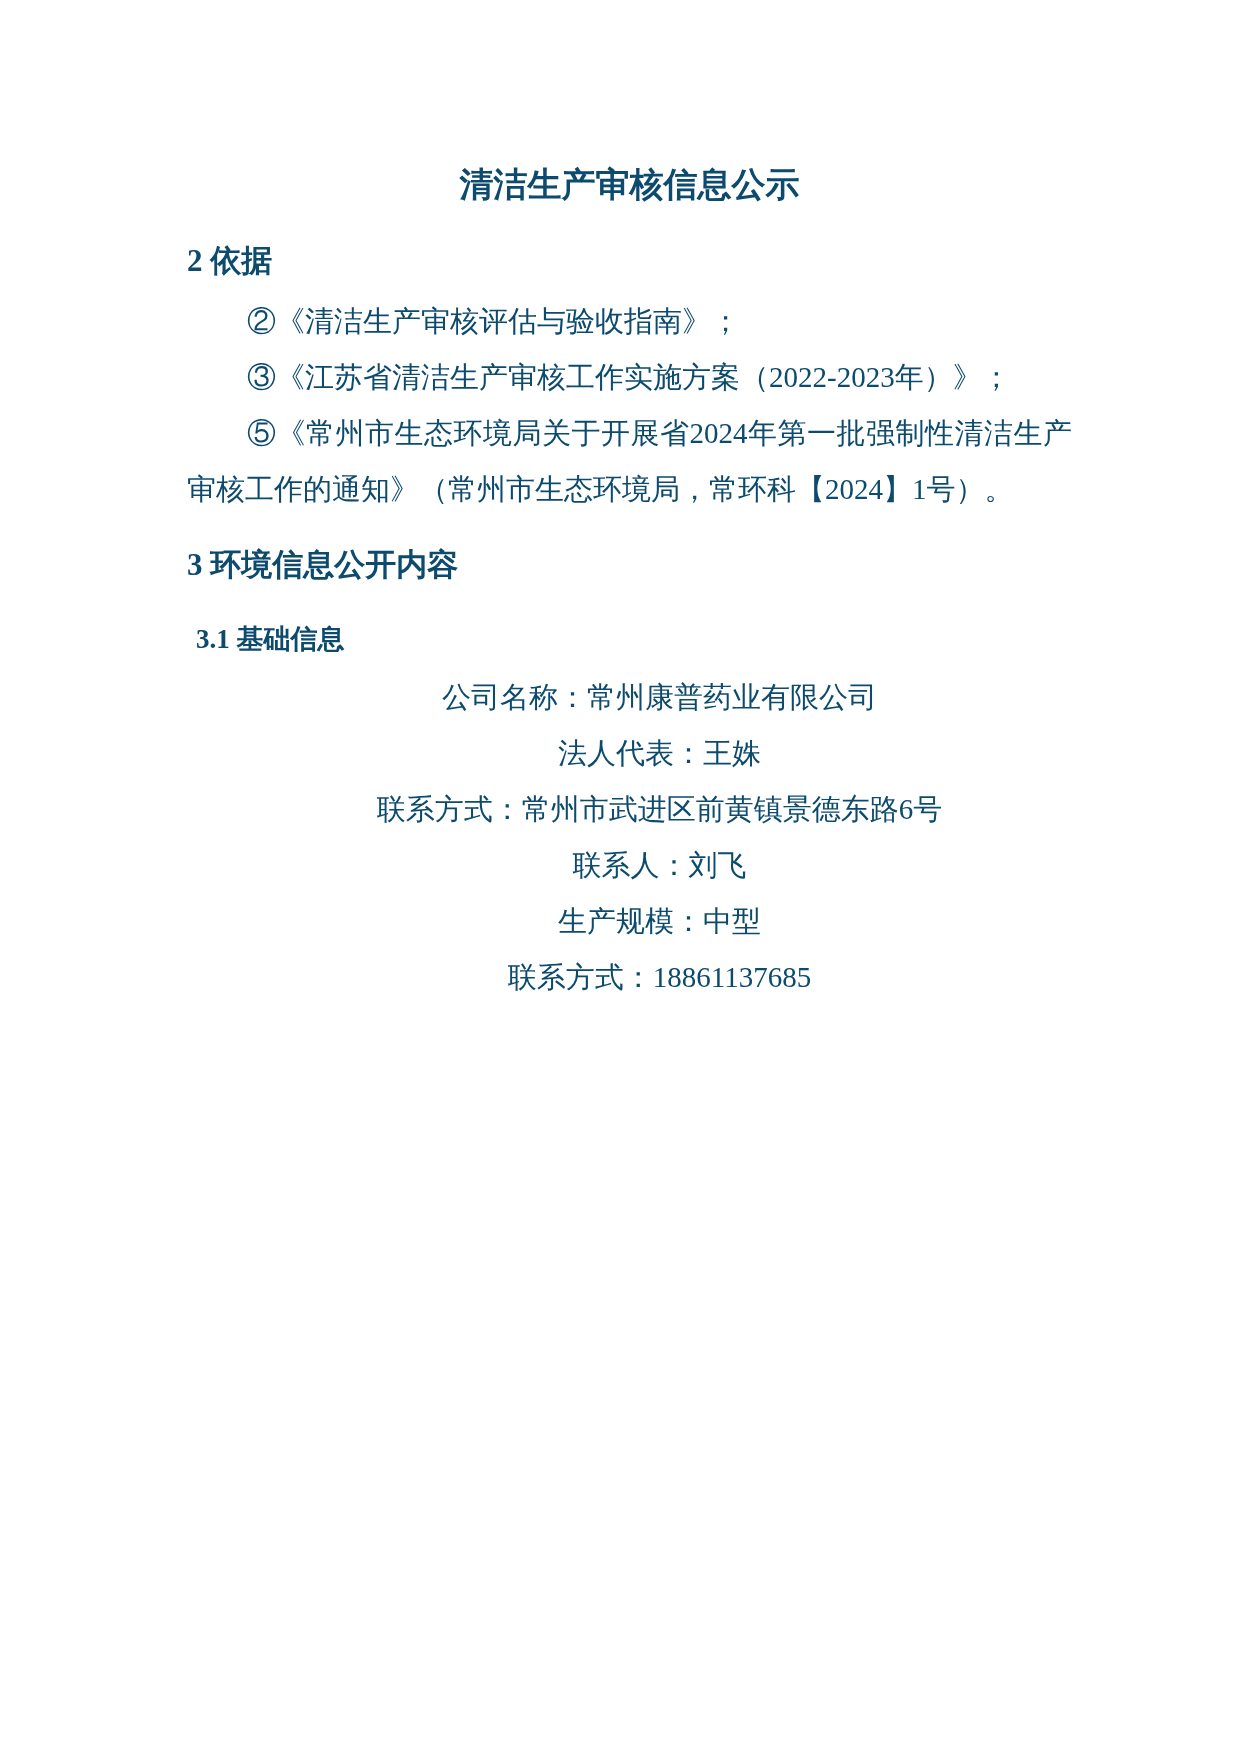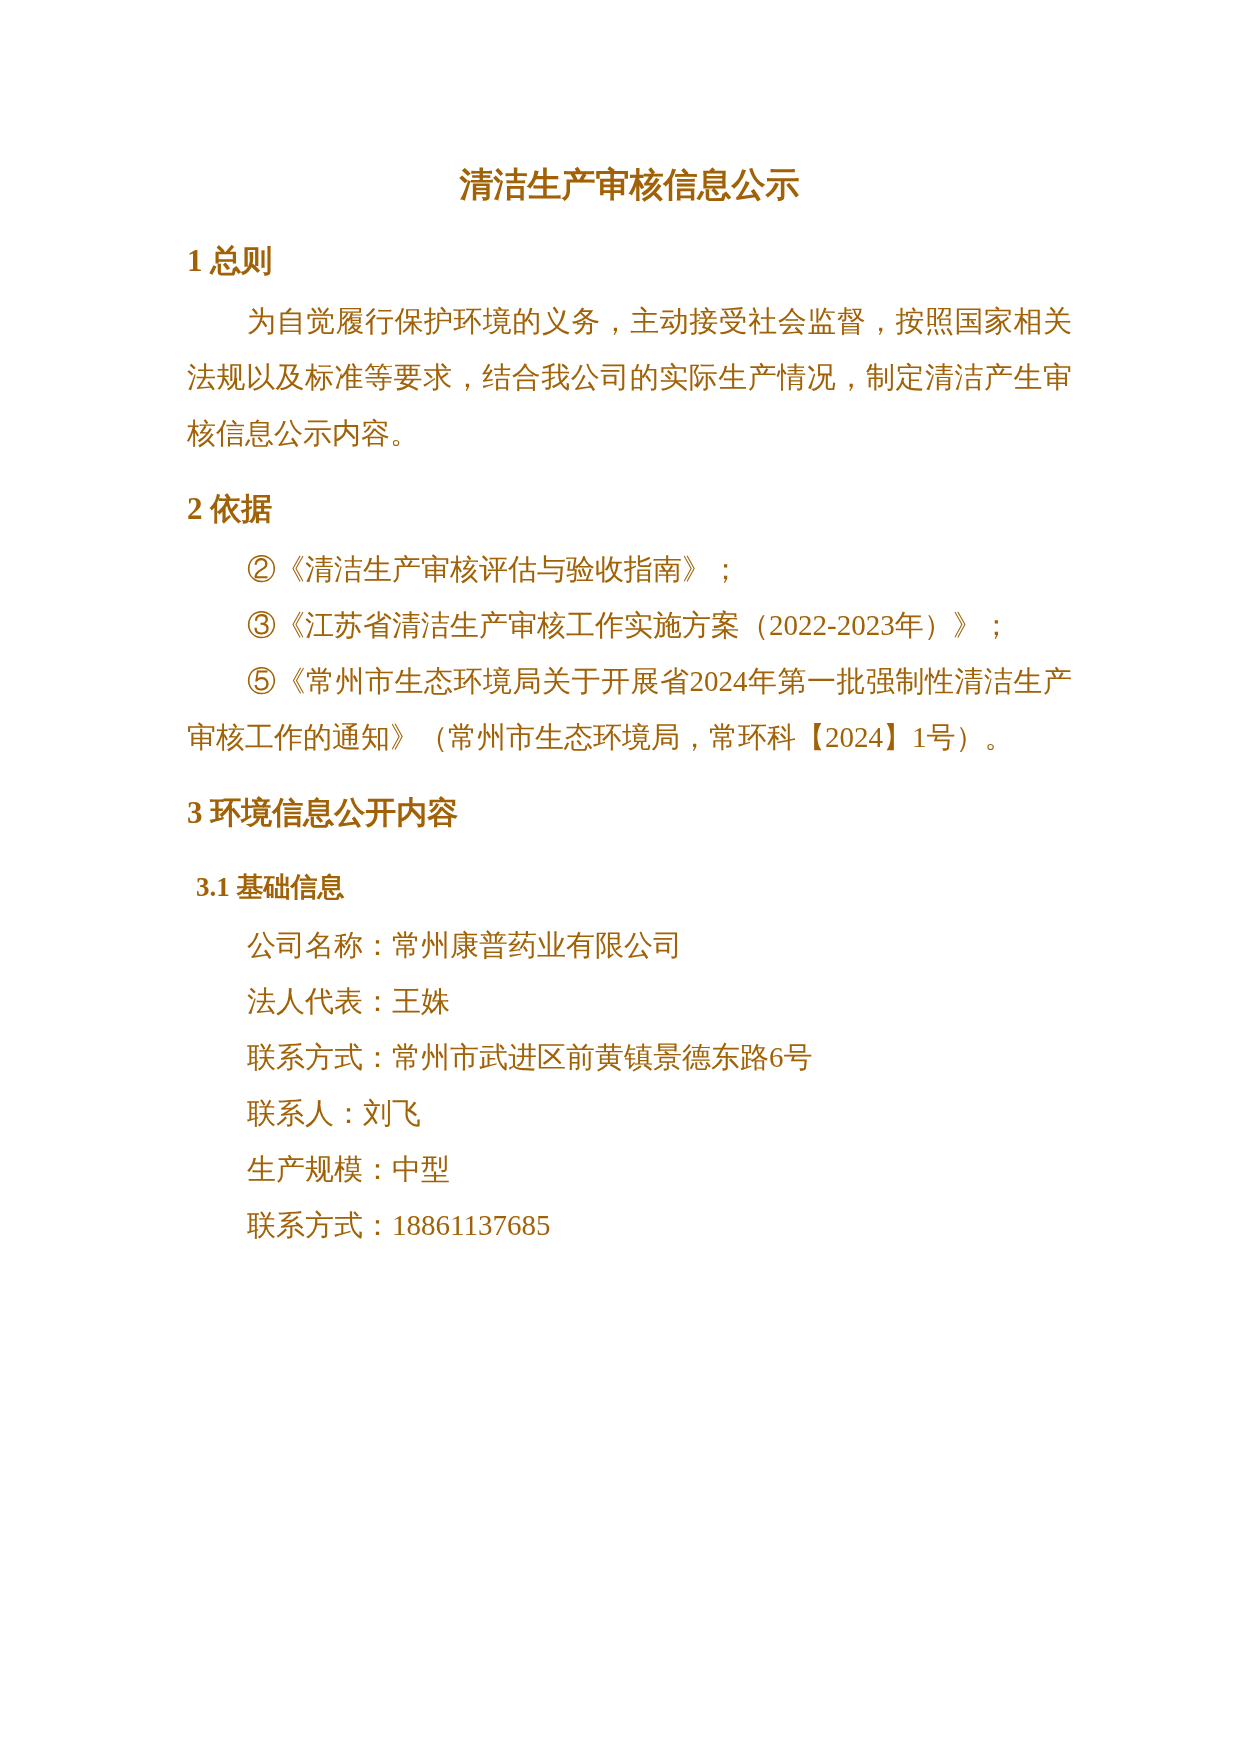--- a/index.html
+++ b/index.html
@@ -4,21 +4,21 @@
 <style>
   html, body { margin: 0; padding: 0; background: #ffffff; }
   .page {
     position: relative;
     width: 1240px;
     height: 1281px;
     background: #ffffff;
     box-sizing: border-box;
     padding: 157px 168px 0 187px;
     font-family: "Liberation Serif", "DejaVu Serif", serif;
-    color: #a16207;
+    color: #0c4a6e;
     overflow: hidden;
   }
   .doc-title {
     font-size: 34px;
     line-height: 56px;
     font-weight: bold;
     text-align: center;
     margin: 0;
   }
   section { margin: 0; }
@@ -39,35 +39,31 @@
     line-height: 56px;
     margin: 0;
     text-align: justify;
     text-indent: 60px;
     word-break: break-all;
   }
   .field {
     font-size: 29px;
     line-height: 56px;
     margin: 0;
-    text-align: left;
+    text-align: center;
     text-indent: 60px;
   }
 </style>
 </head>
 <body>
 
 <div class="page">
 
   <h1 class="doc-title">清洁生产审核信息公示</h1>
 
-  <section>
-    <h2 class="sec-heading">1 总则</h2>
-    <p class="para">为自觉履行保护环境的义务，主动接受社会监督，按照国家相关法规以及标准等要求，结合我公司的实际生产情况，制定清洁产生审核信息公示内容。</p>
-  </section>
 
   <section>
     <h2 class="sec-heading">2 依据</h2>
     <p class="para">②《清洁生产审核评估与验收指南》；</p>
     <p class="para">③《江苏省清洁生产审核工作实施方案（2022-2023年）》；</p>
     <p class="para">⑤《常州市生态环境局关于开展省2024年第一批强制性清洁生产审核工作的通知》（常州市生态环境局，常环科【2024】1号）。</p>
   </section>
 
   <section>
     <h2 class="sec-heading">3 环境信息公开内容</h2>

